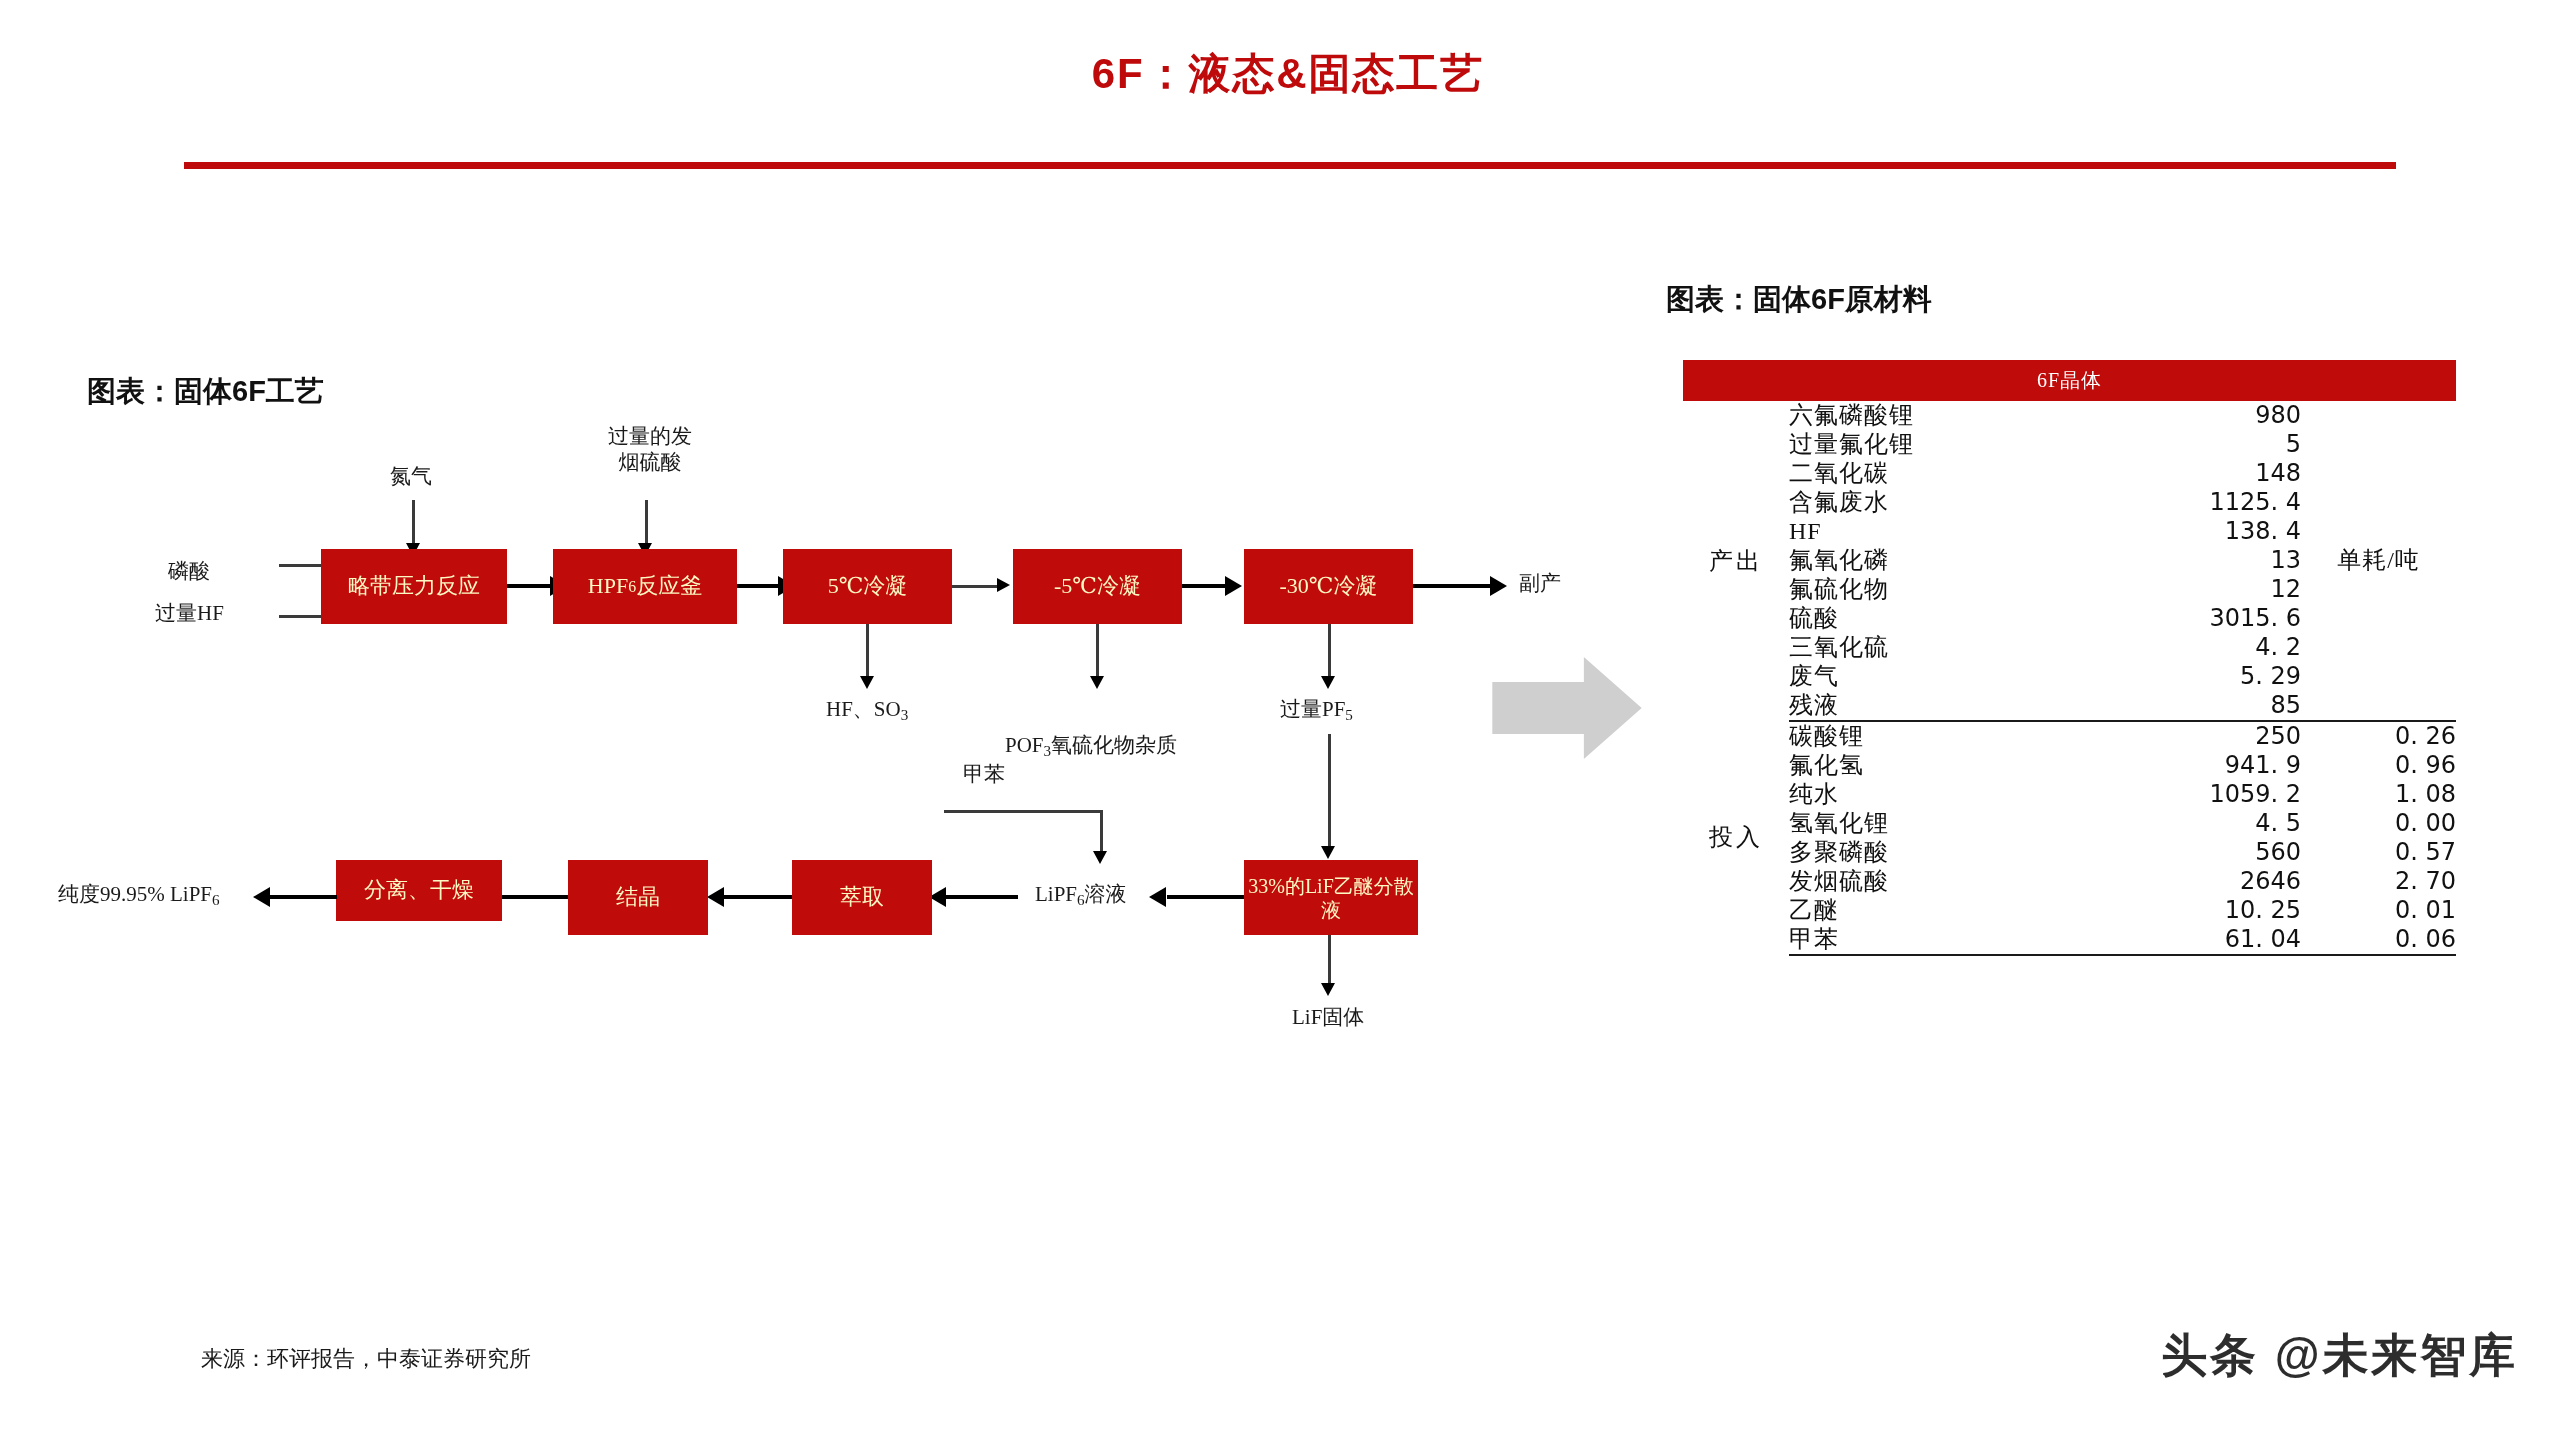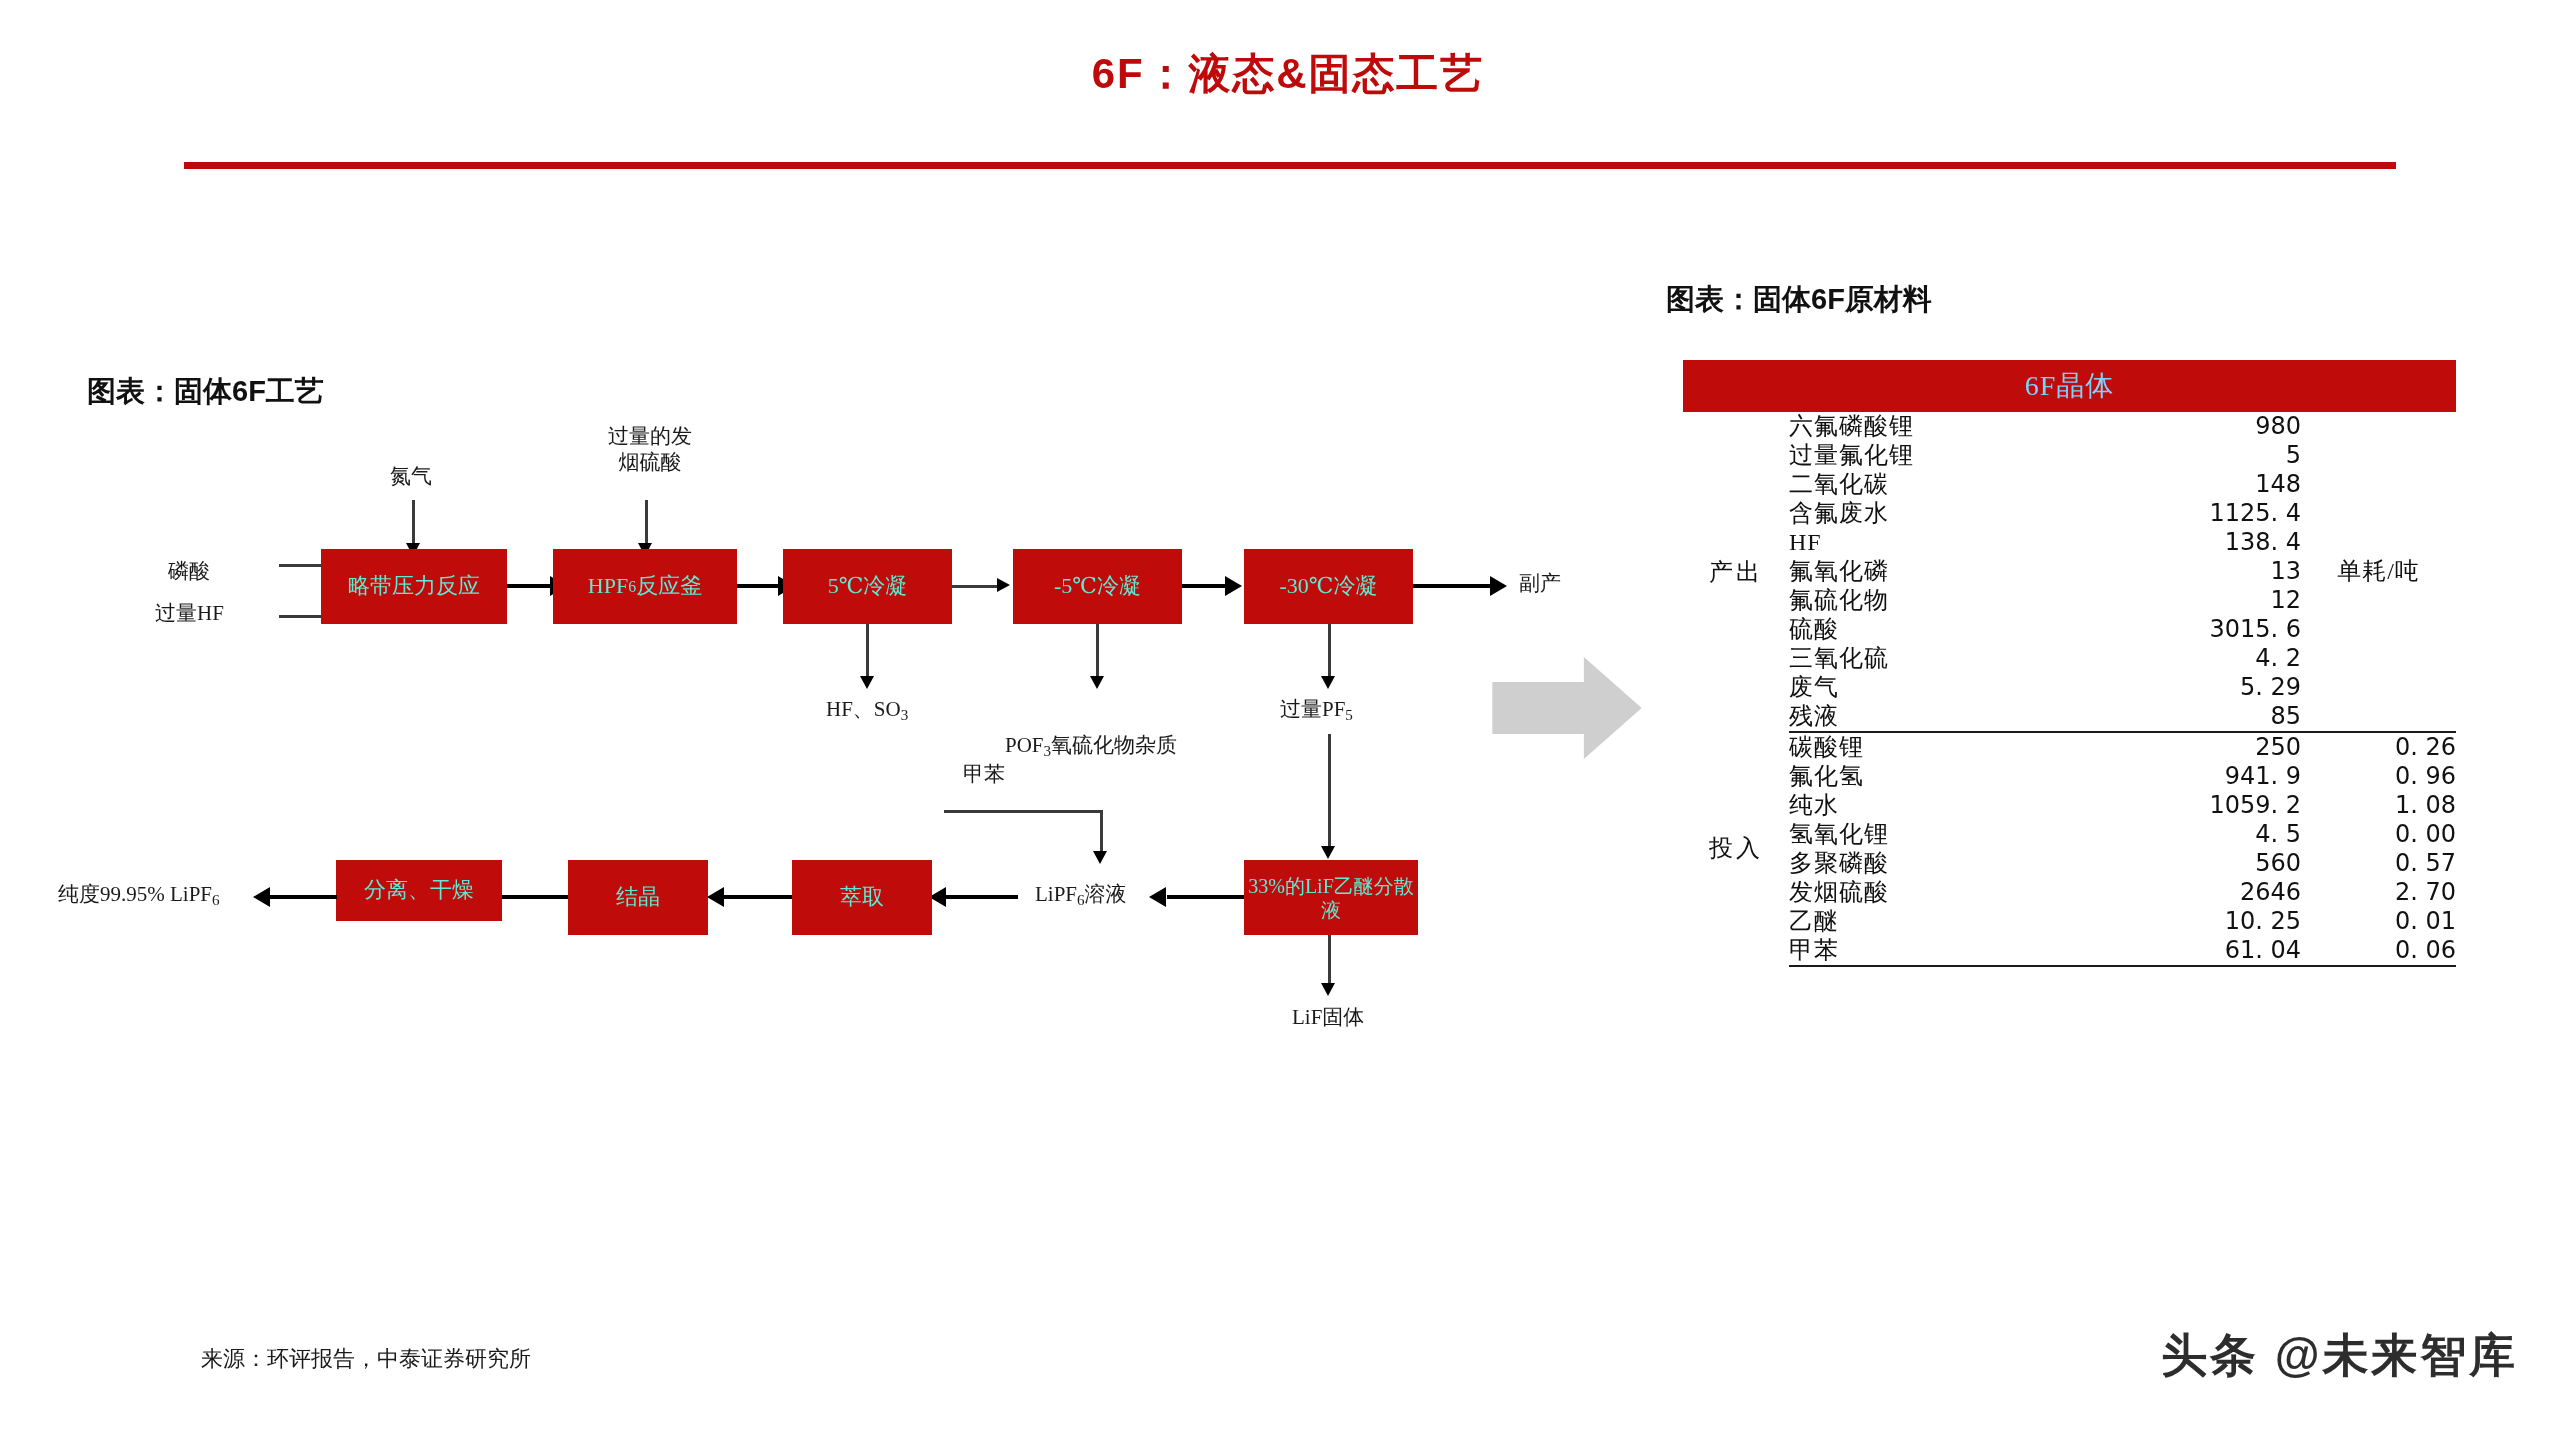--- a/index.html
+++ b/index.html
@@ -47,21 +47,21 @@
 
   
   #flowchart {
     position: absolute;
     left: 0; top: 0;
     width: 1642px; height: 1159px;
   }
   .node {
     position: absolute;
     background: #C00B0B;
-    color: #5eead4;
+    color: #fef9c3;
     display: flex;
     align-items: center;
     justify-content: center;
     text-align: center;
     font-family: "Liberation Serif", "DejaVu Serif", serif;
     font-size: 22px;
     line-height: 1.22;
     padding: 1.9px 3.9px;
     white-space: nowrap;
   }
@@ -115,23 +115,23 @@
     position: absolute;
     left: 1683px; top: 360px;
     width: 773px;
     border-collapse: collapse;
     font-family: "Liberation Serif", "DejaVu Serif", serif;
     font-size: 23px;
     color: #111;
   }
   #materials-table th.table-head {
     background: #C00B0B;
-    color: #7dd3fc;
+    color: #ffffff;
     font-weight: normal;
-    font-size: 28px;
+    font-size: 20px;
     text-align: center;
     padding: 6.8px 0 7.7px;
     letter-spacing: 1px;
   }
   #materials-table td {
     padding: 1.9px 0;
     vertical-align: middle;
     line-height: 1.05;
   }
   td.group-cell {

